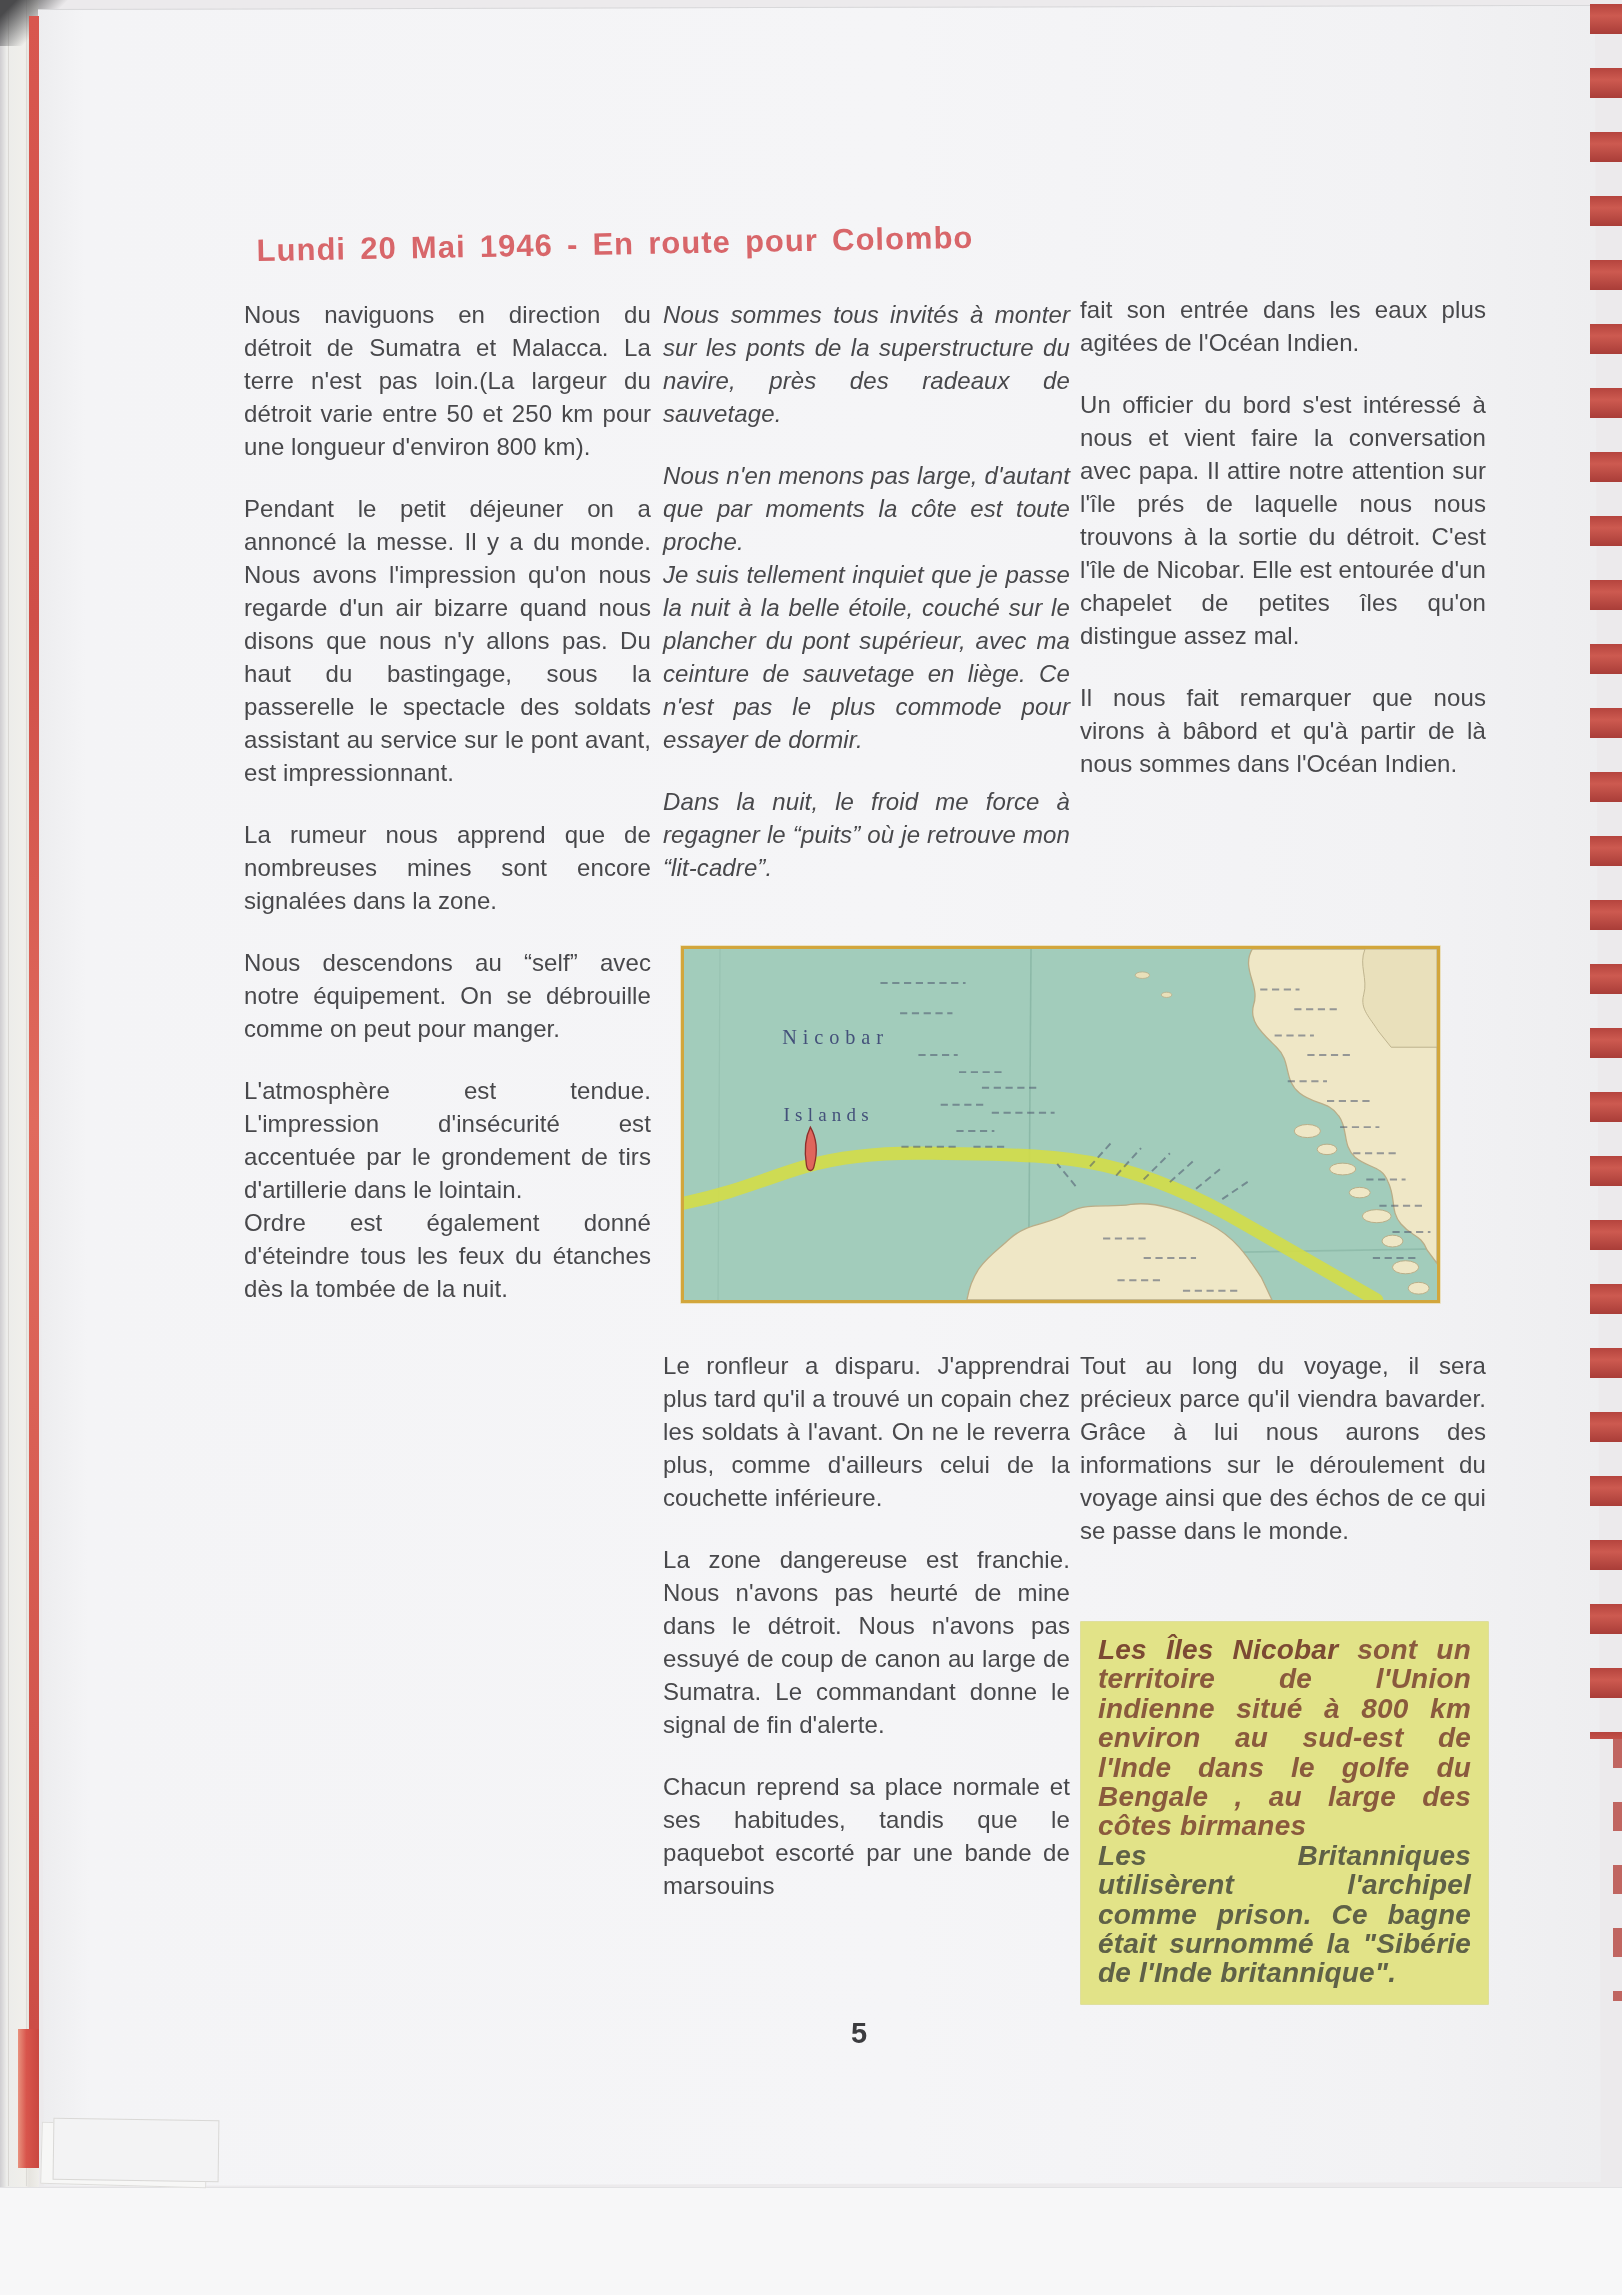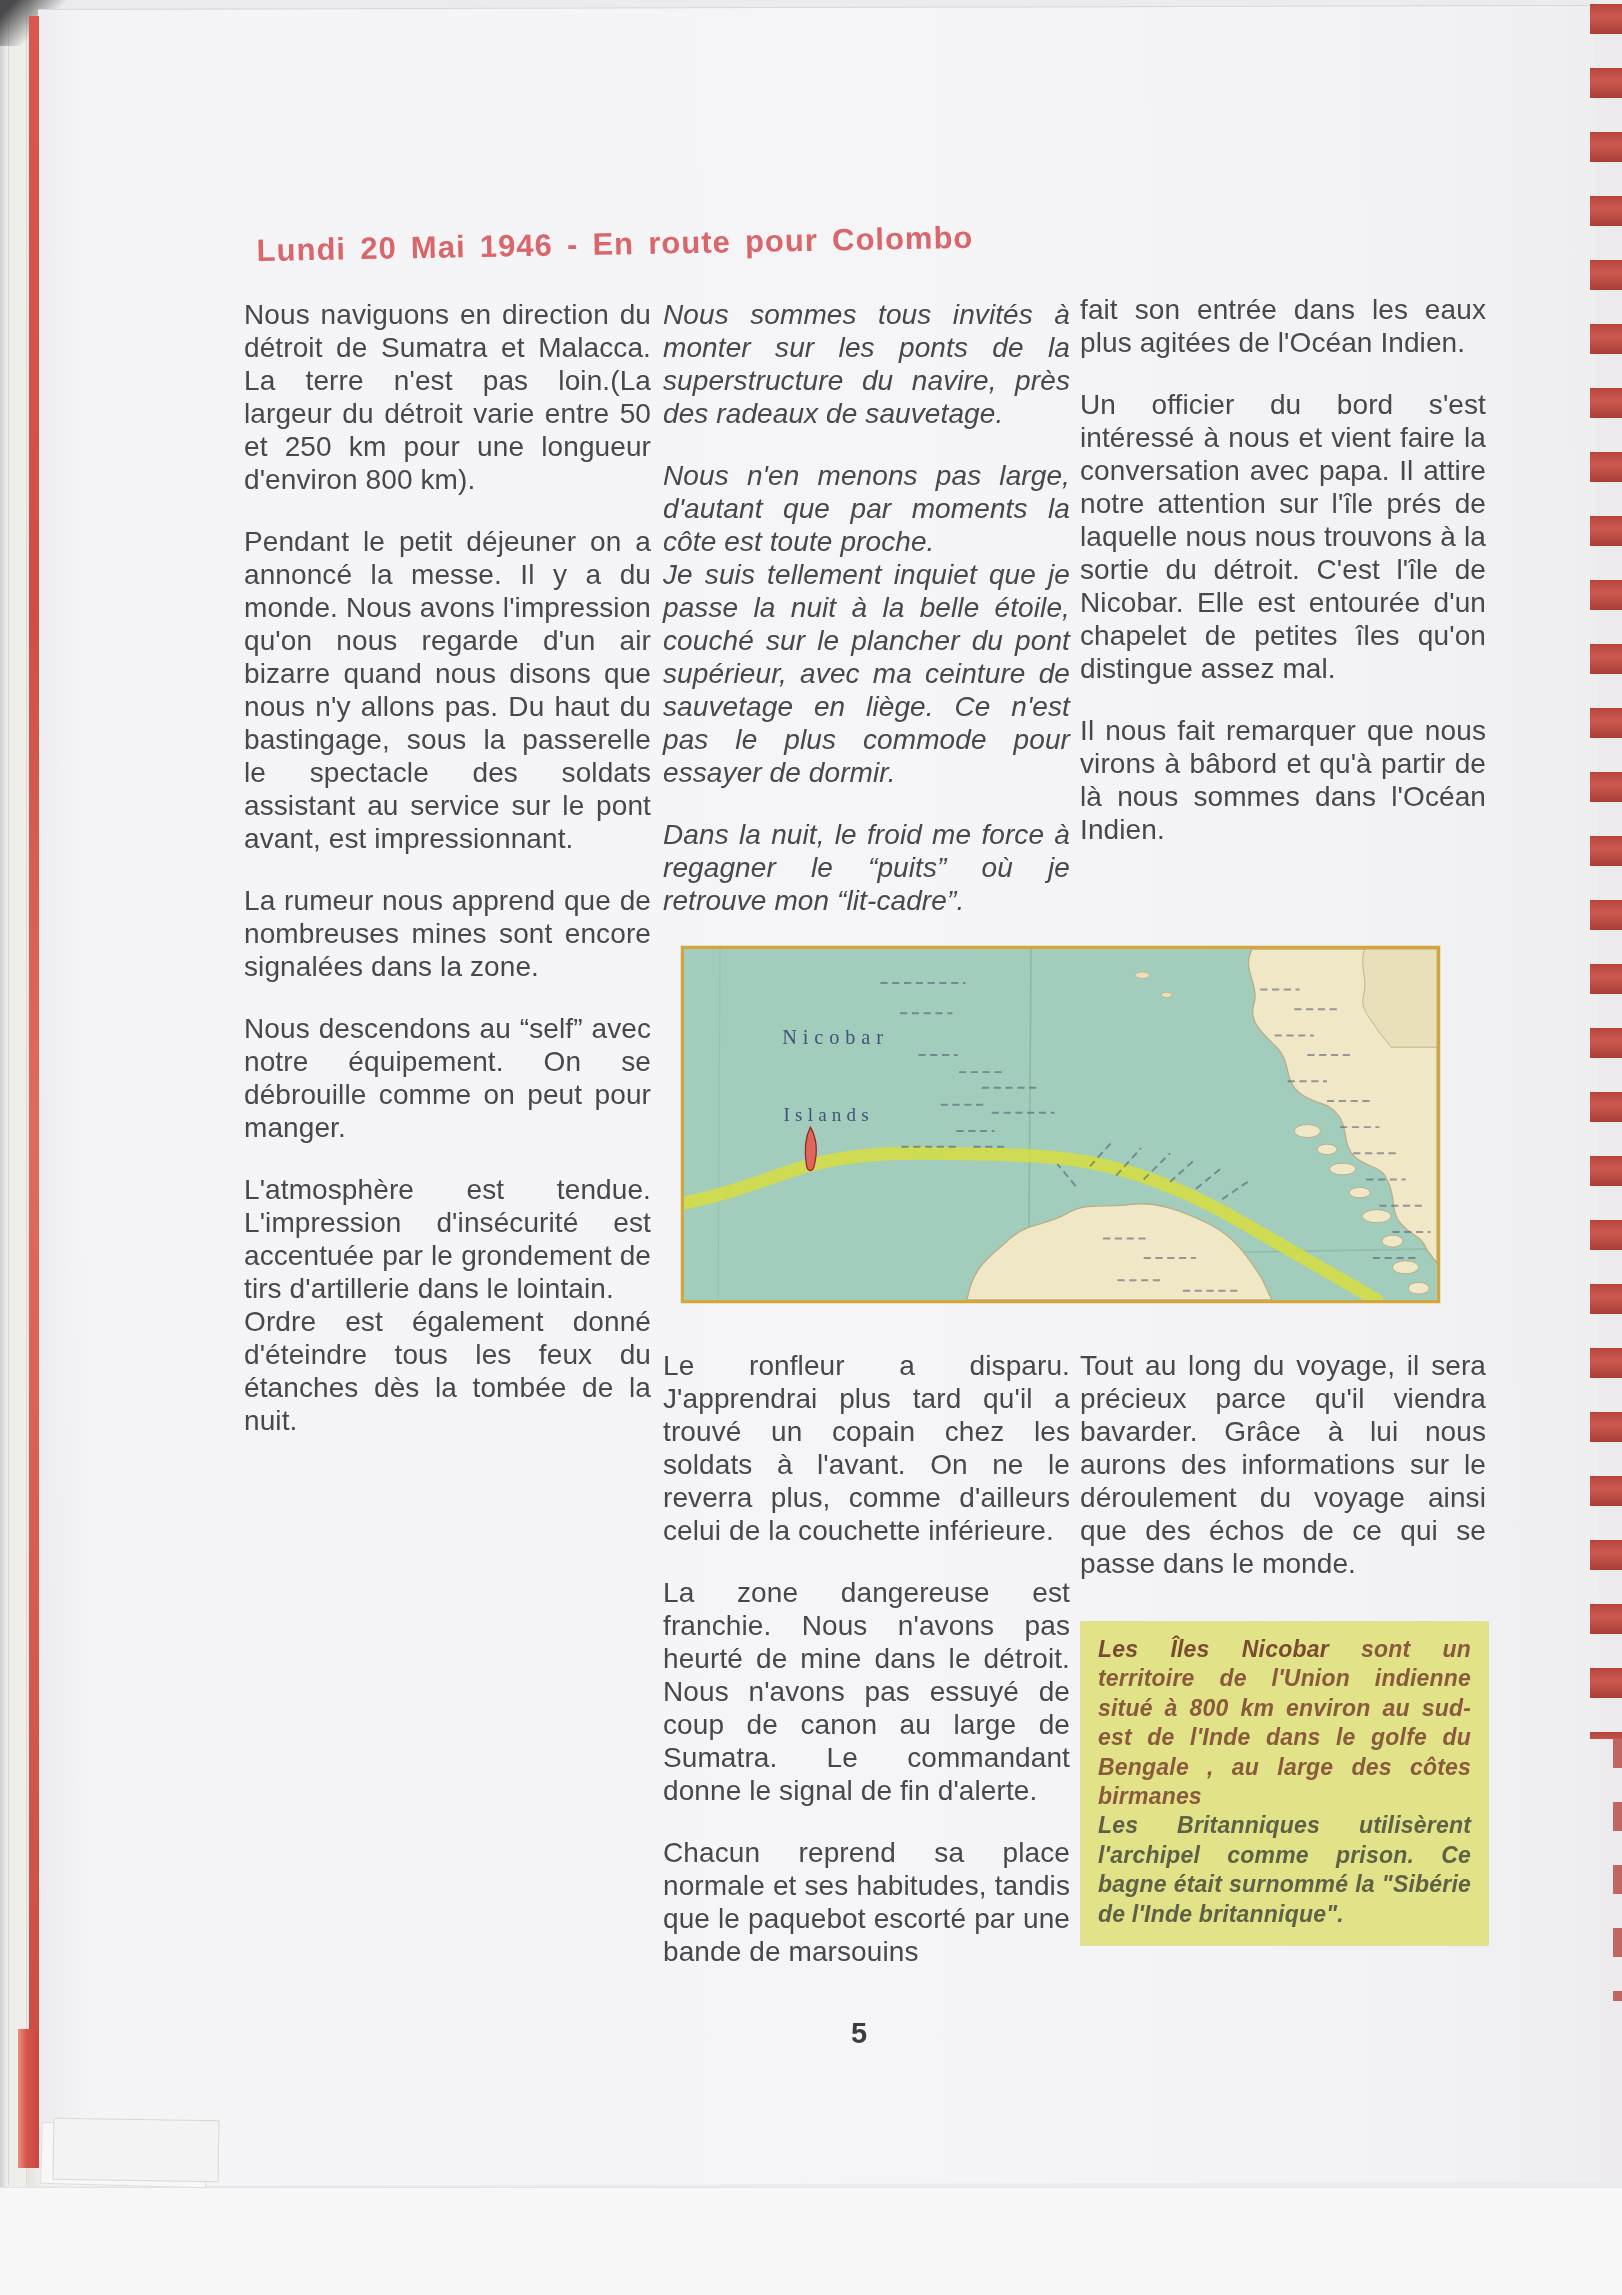--- a/index.html
+++ b/index.html
@@ -31,40 +31,40 @@
   
   .binding{position:absolute;right:0;top:3.9px;width:33px;height:1735px;
     background:repeating-linear-gradient(180deg,#b5443e 0px,#cd5a50 11.8px,#a93d38 30px,rgba(0,0,0,0) 30px,rgba(0,0,0,0) 64px);}
   .binding-lower{position:absolute;right:0;top:1739px;width:9.8px;height:262px;opacity:.8;
     background:repeating-linear-gradient(180deg,#b5443e 0px,#b5443e 29px,rgba(0,0,0,0) 29px,rgba(0,0,0,0) 63px);}
 
   
   .title{position:absolute;left:257px;top:233px;font-size:31px;font-weight:700;
     letter-spacing:1px;word-spacing:4.6px;color:#d8666a;transform:rotate(-1.05deg);
     transform-origin:left bottom;white-space:nowrap;}
-  .col{position:absolute;font-size:28px;line-height:33px;color:#48484b;
+  .col{position:absolute;font-size:24px;line-height:33px;color:#48484b;
     text-align:justify;letter-spacing:0.1px;}
   .col p{margin:0 0 29px 0;}
   .col p.tight{margin-top:-29px;}
   .col p:last-child{margin-bottom:0;}
   #col1{left:244px;top:298px;width:407px;}
   #col2-top{left:663px;top:298px;width:407px;font-style:italic;}
   #col3-top{left:1080px;top:293px;width:406px;}
   #col2-bottom{left:663px;top:1349px;width:407px;}
   #col3-bottom{left:1080px;top:1349px;width:406px;}
 
   .map-frame{position:absolute;left:681px;top:946px;width:759px;height:357px;
     border:3.3px solid #d2a63c;box-sizing:border-box;background:#fef9c3;
     box-shadow:0 0 0 0.7px #e8d9a8, inset 0 0 39px rgba(40,90,70,.18);}
   .map-frame svg{display:block;width:100%;height:100%;}
 
   .note-box{position:absolute;left:1081px;top:1622px;width:407px;box-sizing:border-box;
     background:#e2e388;padding:13px 17px 15.7px 17px;
     box-shadow:0 0 0 0.7px #d6d67a;}
-  .note-box p{margin:0;font-size:23px;line-height:29.4px;font-weight:700;font-style:italic;
+  .note-box p{margin:0;font-size:28px;line-height:29.4px;font-weight:700;font-style:italic;
     text-align:justify;letter-spacing:0.2px;}
   .note-box .lead{color:#7c4a33;}
   .note-box .p1{color:#8a5a3d;}
   .note-box .p2{color:#5f6147;}
 
   .page-number{position:absolute;left:851px;top:2017px;font-size:29px;font-weight:700;color:#3c3c3f;}
 </style>
 </head>
 <body>
 

